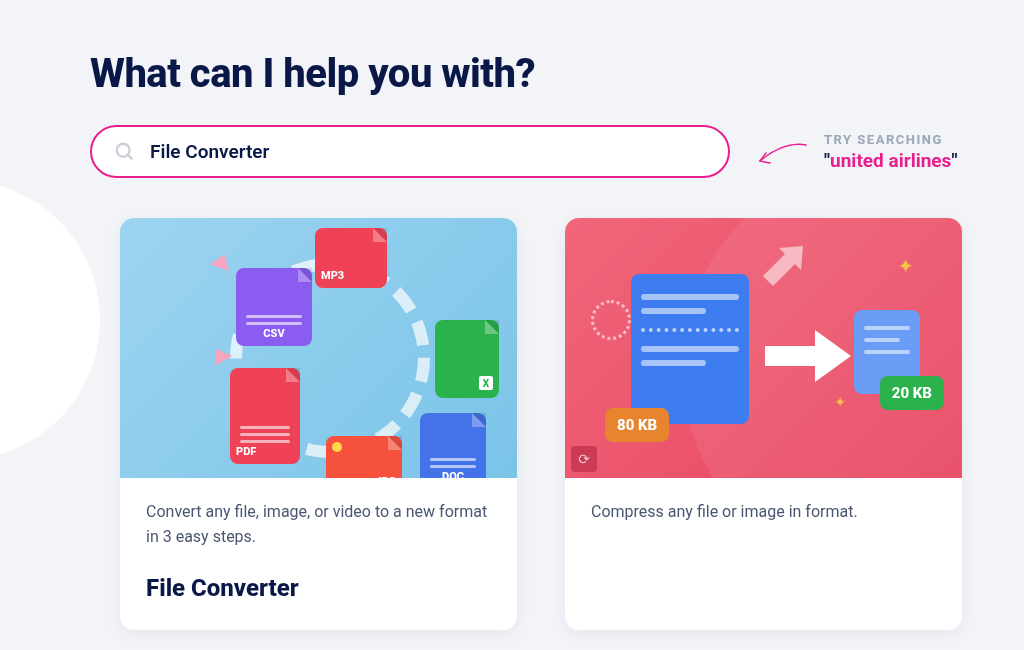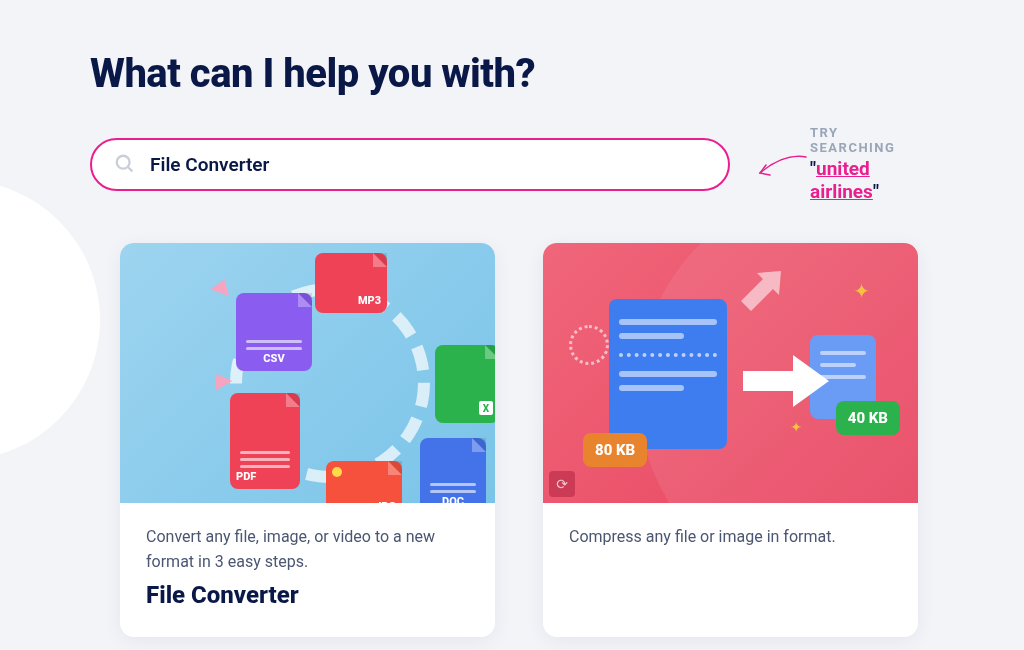--- a/index.html
+++ b/index.html
@@ -18,21 +18,21 @@
     .bg-shape {
       position: absolute;
       left: -180px;
       top: 180px;
       width: 280px;
       height: 280px;
       background: #ffffff;
       border-radius: 50%;
     }
     .container {
-      padding: 50px 106px 0 90px;
+      padding: 50px 62px 0 90px;
       position: relative;
     }
     .title {
       font-size: 40px;
       font-weight: 800;
       color: #0a1847;
       margin-bottom: 28px;
       letter-spacing: -0.5px;
     }
     .search-row {
@@ -61,21 +61,21 @@
       font-size: 19px;
       font-weight: 600;
       color: #0a1847;
       flex: 1;
       background: transparent;
       font-family: inherit;
     }
     .hint {
       display: flex;
       align-items: center;
-      gap: 2px;
+      gap: 16px;
     }
     .arrow-wrap {
       transform: translateY(4px);
     }
     .hint-text {
       text-align: left;
     }
     .hint-label {
       font-size: 13px;
       font-weight: 700;
@@ -83,21 +83,20 @@
       color: #9aa6b8;
     }
     .hint-example {
       font-size: 19px;
       font-weight: 700;
       color: #0a1847;
       margin-top: 2px;
     }
     .hint-highlight {
       color: #e91e8f;
-      text-decoration: underline;
     }
     .cards {
       display: flex;
       gap: 48px;
       padding-left: 30px;
     }
     .card {
       width: 420px;
       background: #fff;
       border-radius: 14px;
@@ -110,21 +109,21 @@
       position: relative;
       overflow: hidden;
     }
     .card-body {
       padding: 22px 26px 28px 26px;
     }
     .card-desc {
       font-size: 16px;
       color: #4a5672;
       line-height: 1.55;
-      margin-bottom: 6px;
+      margin-bottom: 24px;
     }
     .card-title {
       font-size: 24px;
       font-weight: 800;
       color: #0a1847;
     }
     
     .ill1 {
       background: linear-gradient(135deg, #9dd4f0 0%, #7ac4e8 100%);
     }
@@ -310,21 +309,21 @@
         <div class="ring"></div>
         <div class="tiny-arrow" style="top:130px; left:90px; transform:rotate(-30deg)"></div>
         <div class="tiny-arrow" style="top:36px; left:92px; transform:rotate(20deg)"></div>
 
         <div class="file-badge f-csv">
           <div class="lines"></div>
             <div class="lines"></div>
           <div class="file-label">CSV</div>
         </div>
         <div class="file-badge f-mp3">
-          <div class="file-label" style="text-align:right">MP3</div>
+          <div class="file-label" style="text-align:left">MP3</div>
         </div>
         <div class="file-badge f-xls">
           <div style="background:#fff;width:14px;height:14px;position:absolute;bottom:8px;right:6px;border-radius:2px;display:flex;align-items:center;justify-content:center;color:#2bb24c;font-size:10px;font-weight:800">X</div>
         </div>
         <div class="file-badge f-pdf">
           <div class="lines"></div>
             <div class="lines"></div>
             <div class="lines"></div>
           <div class="file-label" style="text-align:left">PDF</div>
         </div>
@@ -372,21 +371,21 @@
           <div class="doc-line" style="height:4px"></div>
         </div>
 
         <div class="big-arrow">
           <svg width="90" height="56" viewBox="0 0 90 56" fill="#fff">
             <path d="M0 18 L50 18 L50 2 L86 28 L50 54 L50 38 L0 38 Z"></path>
           </svg>
         </div>
 
         <div class="size-badge sz50">80 KB</div>
-        <div class="size-badge sz20">40 KB</div>
+        <div class="size-badge sz20">20 KB</div>
 
         <div style="position:absolute;bottom:6px;left:6px;width:26px;height:26px;background:#cc3b55;border-radius:4px;display:flex;align-items:center;justify-content:center;color:rgba(255,255,255,0.7);font-size:14px">⟳</div>
       </div>
       <div class="card-body">
         <p class="card-desc">Compress any file or image in format.</p>
       </div>
     </div>
 
   </div>
 </div>

